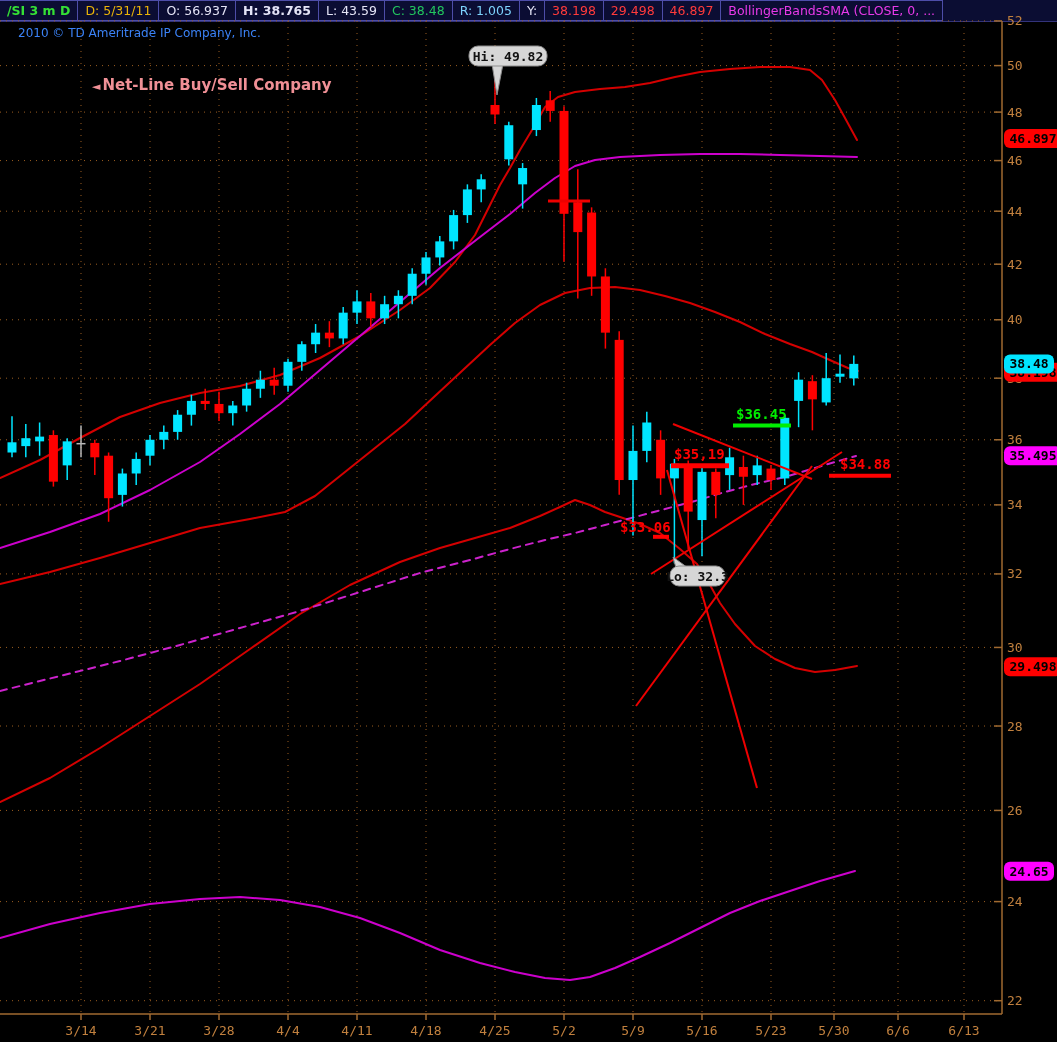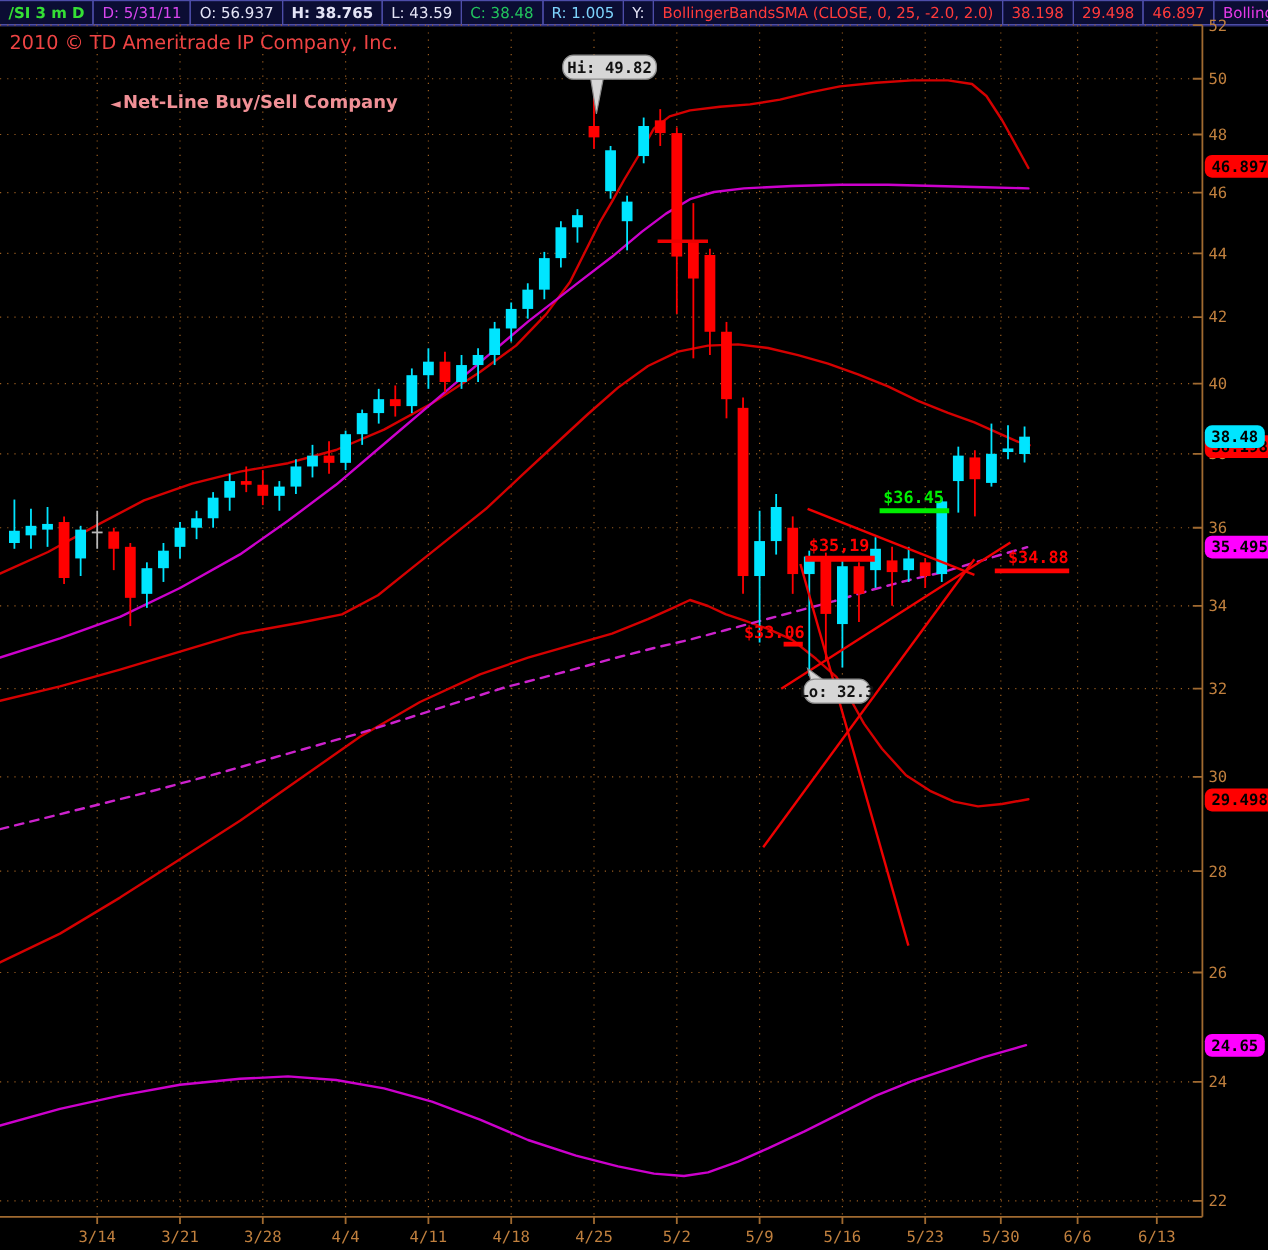--- a/index.html
+++ b/index.html
@@ -3,44 +3,43 @@
 <meta charset="utf-8">
 <style>
   html,body{margin:0;padding:0;background:#000;width:1057px;height:1042px;overflow:hidden;}
   #app{position:relative;width:1057px;height:1042px;background:#000;font-family:"DejaVu Sans",sans-serif;}
   #header{position:absolute;left:0;top:0;width:1057px;height:22px;background:#0b0d33;
           border-bottom:1px solid #33337a;display:flex;align-items:stretch;box-sizing:border-box;}
   .hcell{display:flex;align-items:center;padding:0 7px;border:1px solid #4d4da8;margin-left:-1px;
          font-size:12.5px;white-space:nowrap;letter-spacing:0px;}
   .hcell.sym{font-weight:bold;}
   #hspacer{flex:1;}
-  #copyright{position:absolute;left:8px;top:26px;font-size:16px;color:#ef4444;z-index:3;}
+  #copyright{position:absolute;left:18px;top:26px;font-size:12px;color:#3b82f6;z-index:3;}
   #netline{position:absolute;left:92px;top:76px;z-index:3;color:#f09096;font-size:15px;font-weight:bold;
            display:flex;align-items:center;gap:2px;}
   #netline .tri{font-size:11px;transform:translateY(1px);}
   svg text{font-family:"DejaVu Sans Mono","Liberation Mono",monospace;}
   .axis-label{fill:#c1803e;font-size:13px;}
   .bubble-text{fill:#000;font-size:13px;font-weight:bold;}
   .lvl-text{font-size:14px;font-weight:bold;}
   .callout-text{fill:#111;font-size:13px;font-weight:bold;}
 </style>
 </head>
 <body>
 
 <div id="app">
   <div id="header">
       <div class="hcell sym" style="color: rgb(53, 224, 53);">/SI 3 m D</div>
-      <div class="hcell" style="color: #d946ef;">D: 5/31/11</div>
+      <div class="hcell" style="color: #eab308;">D: 5/31/11</div>
       <div class="hcell" style="color: rgb(228, 228, 246);">O: 56.937</div>
       <div class="hcell" style="color: rgb(228, 228, 246); font-weight: bold;">H: 38.765</div>
       <div class="hcell" style="color: rgb(228, 228, 246);">L: 43.59</div>
       <div class="hcell" style="color: #22c55e;">C: 38.48</div>
       <div class="hcell" style="color: #7dd3fc;">R: 1.005</div>
       <div class="hcell" style="color: rgb(228, 228, 246);">Y:</div>
-      <div class="hcell" style="color: rgb(255, 59, 59);">BollingerBandsSMA (CLOSE, 0, 25, -2.0, 2.0)</div>
       <div class="hcell" style="color: rgb(255, 59, 59);">38.198</div>
       <div class="hcell" style="color: rgb(255, 59, 59);">29.498</div>
       <div class="hcell" style="color: rgb(255, 59, 59);">46.897</div>
       <div class="hcell" style="color: rgb(233, 58, 233);">BollingerBandsSMA (CLOSE, 0, ...</div>
       <div id="hspacer"></div>
     </div>
   <div id="copyright">2010 © TD Ameritrade IP Company, Inc.</div>
   <div id="netline">
     <span class="tri">◄</span>
     <span>Net-Line Buy/Sell Company</span>

